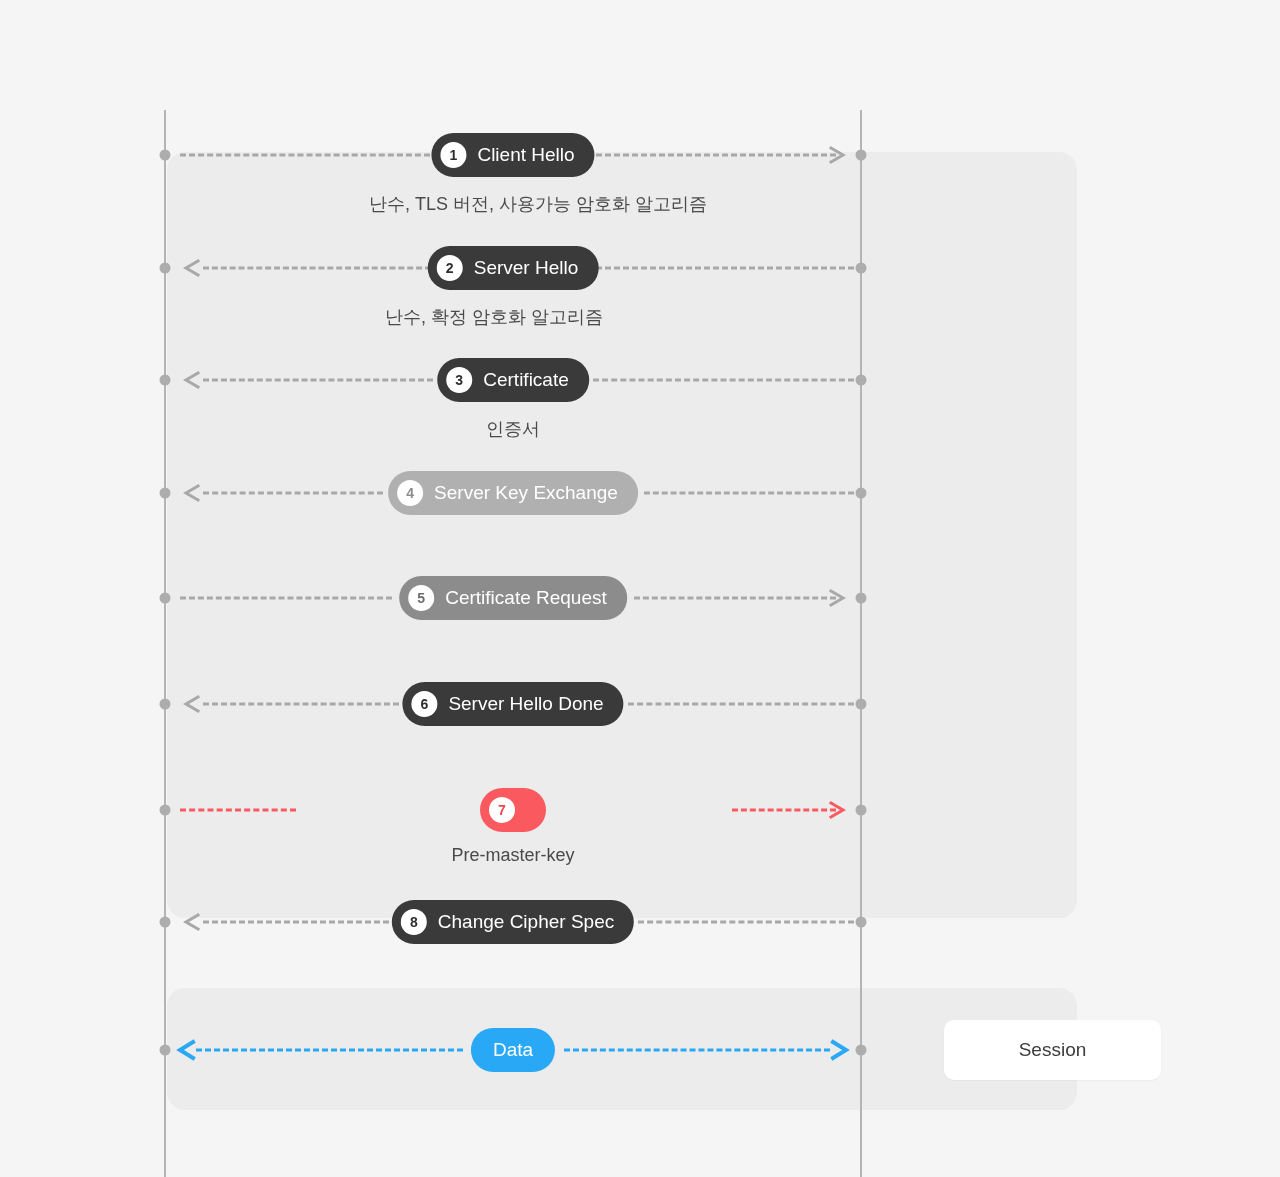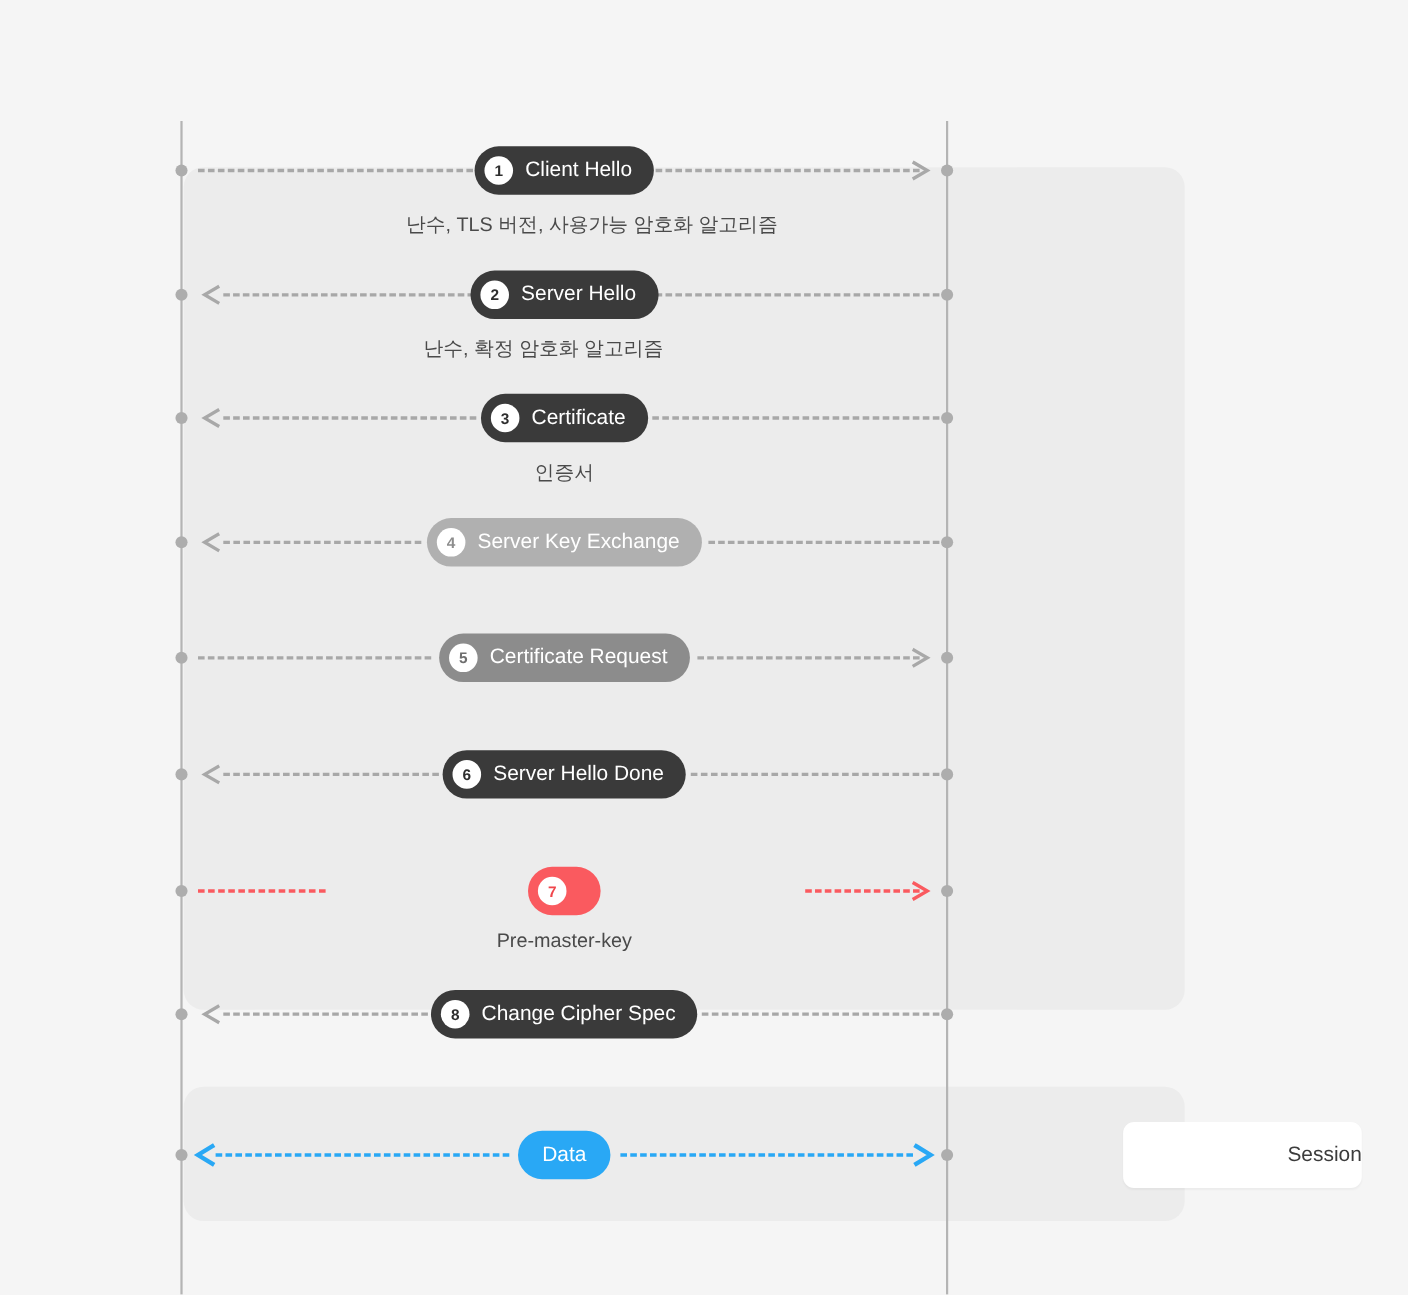--- a/index.html
+++ b/index.html
@@ -138,21 +138,21 @@
   }
 </style>
 </head>
 <body>
 
 <div id="stage">
 
   <div class="panel" style="left:167px; top:152px; width:910px; height:766px;"></div>
   <div class="panel" style="left:167px; top:988px; width:910px; height:122px;"></div>
 
-  <div class="panel-label" style="left:1021px; top:1020px; width:217px; height:60px;justify-content:flex-end;">
+  <div class="panel-label" style="left:944px; top:1020px; width:217px; height:60px;">
     <span>Session</span>
   </div>
 
   <div class="lifeline" style="left:164px; top:110px; height:1067px;"></div>
   <div class="lifeline" style="left:860px; top:110px; height:1067px;"></div>
 
 
   <div class="row" style="top:133px;">
     <div class="dot" style="left:165px;"></div>
     <div class="dot" style="left:861px;"></div>

